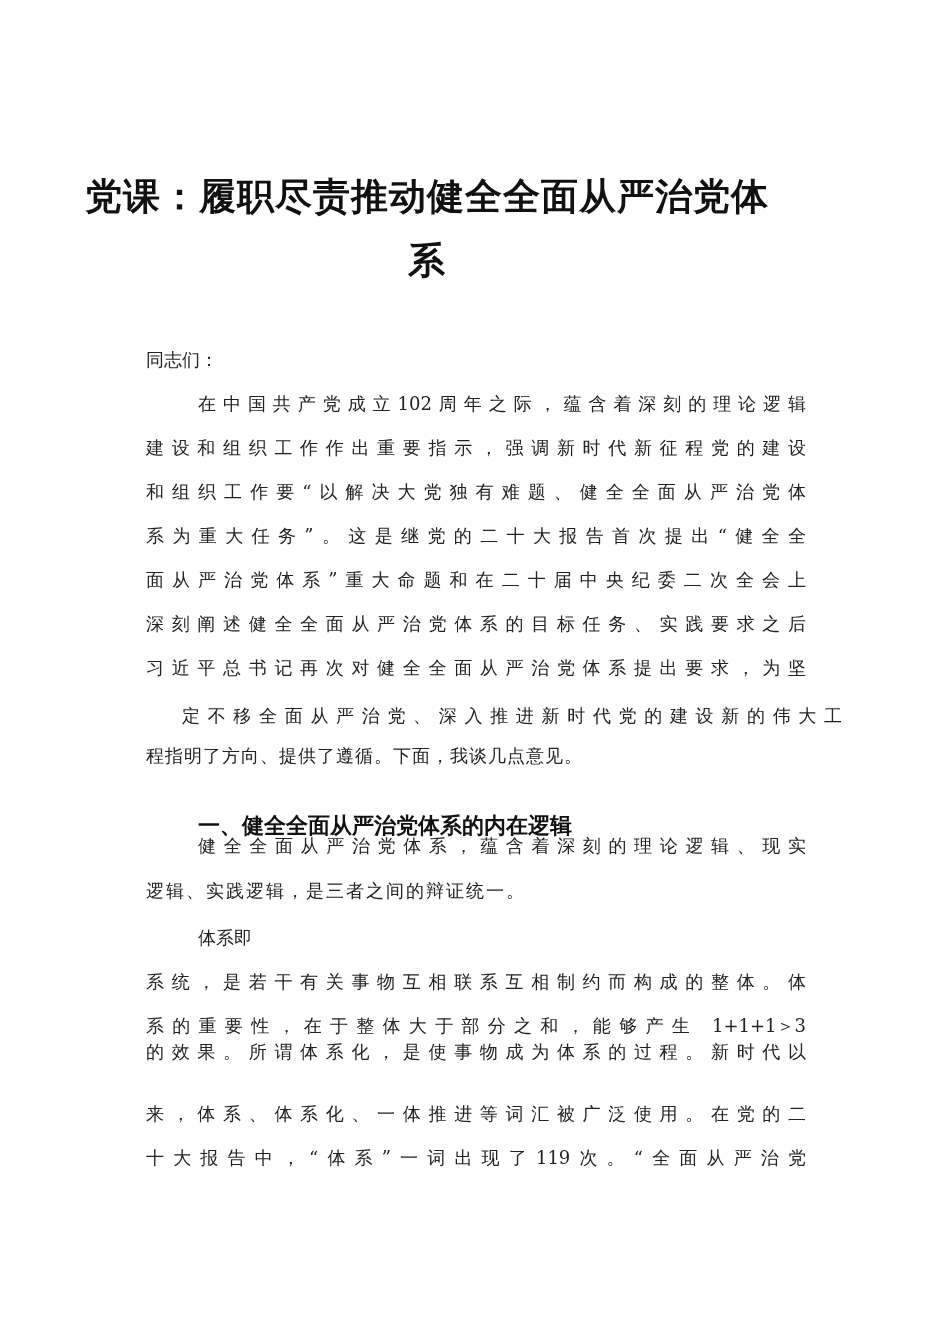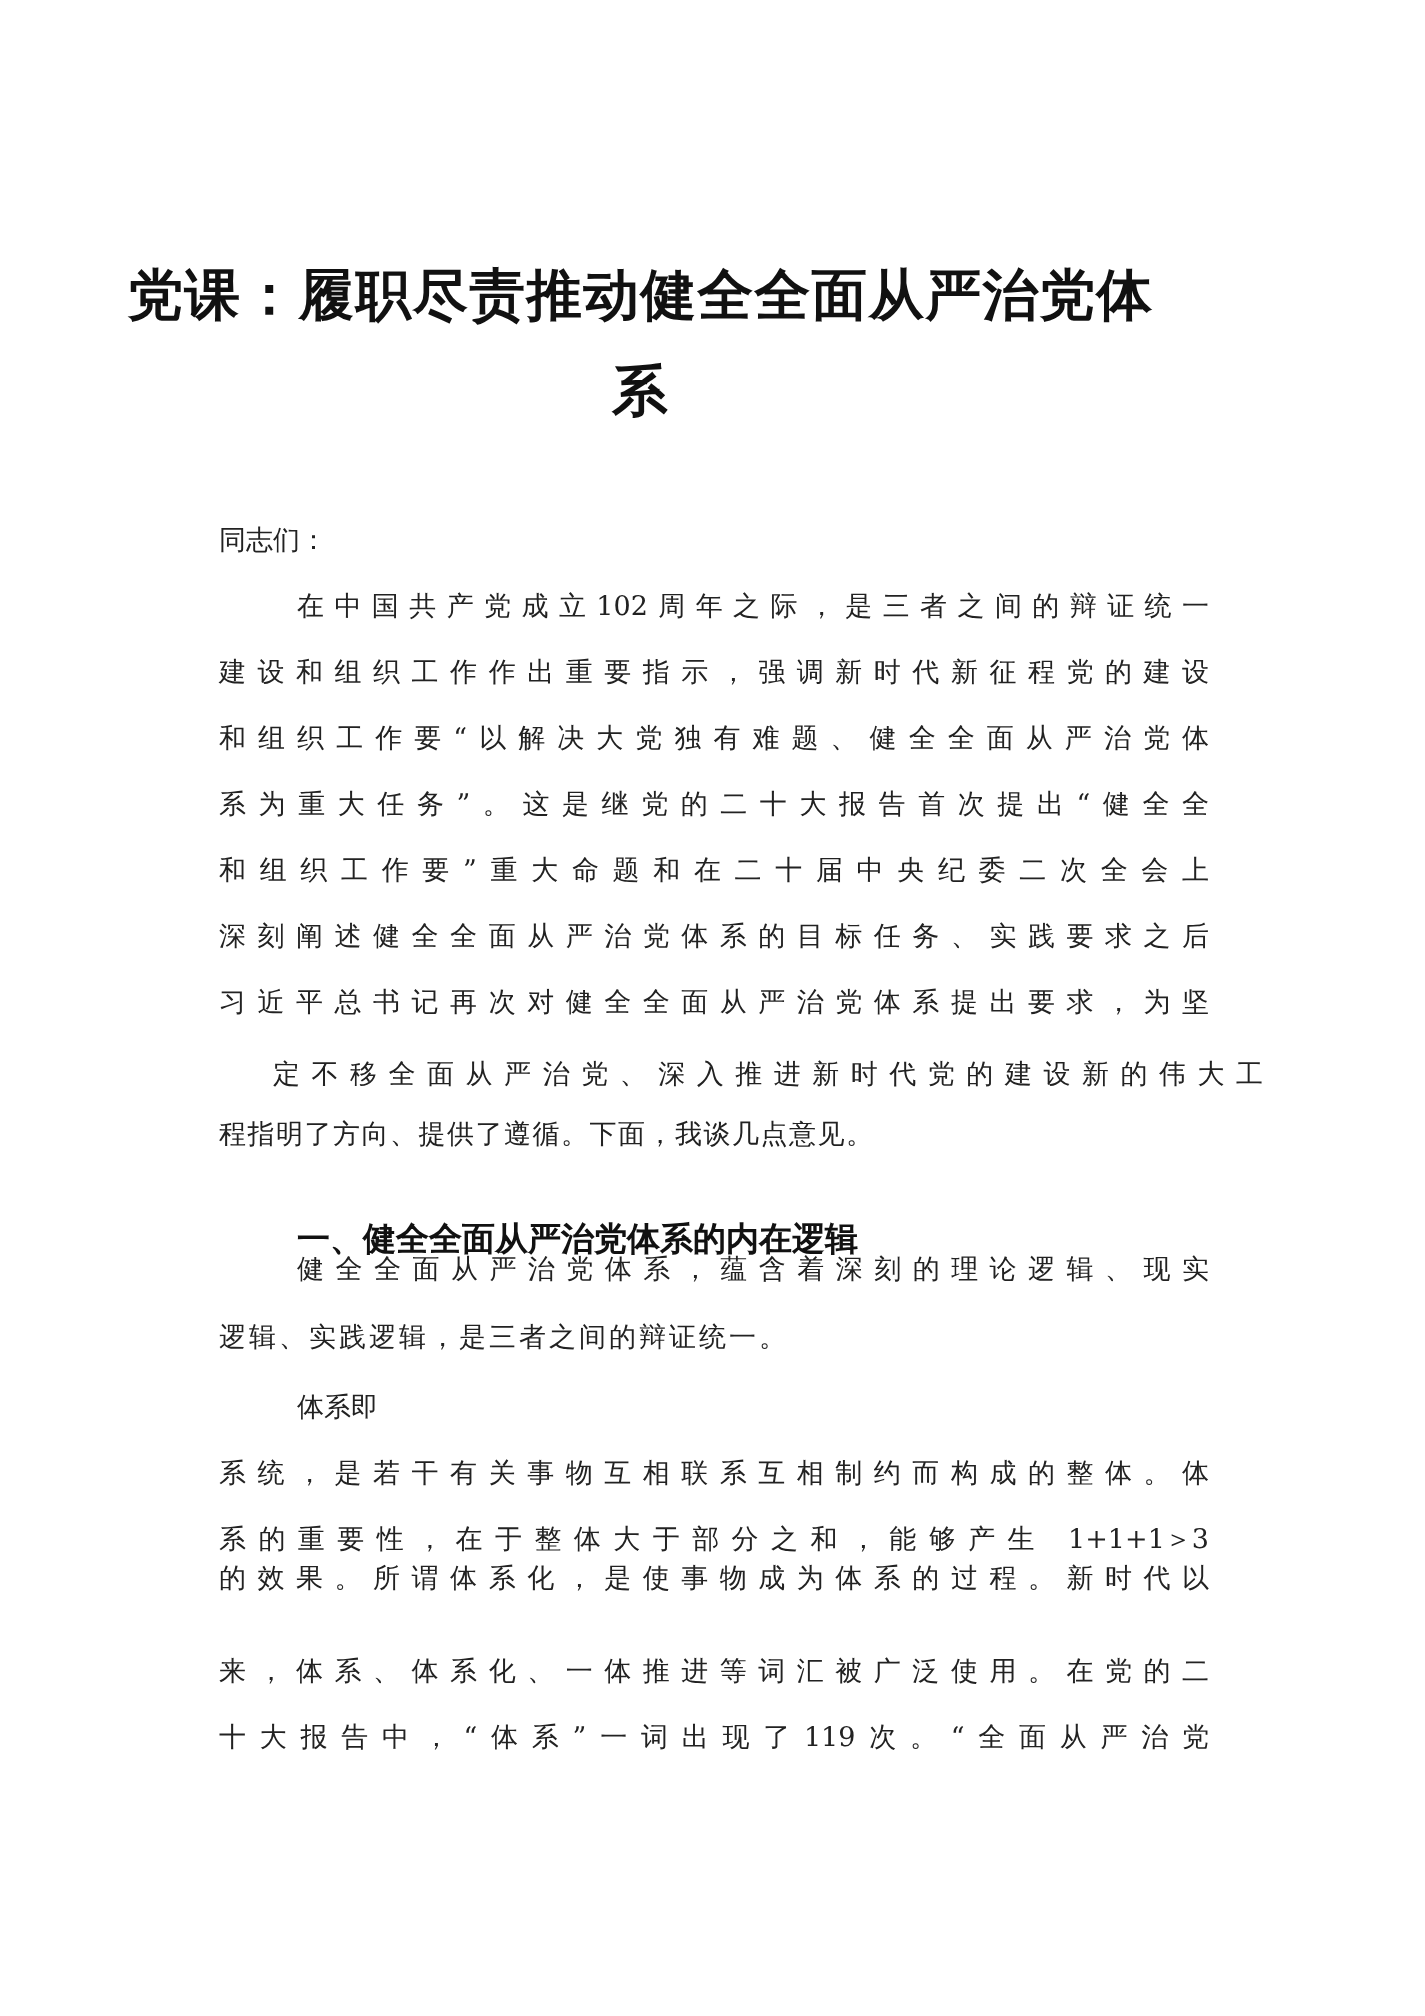--- a/index.html
+++ b/index.html
@@ -19,25 +19,25 @@
 <body>
 
 <div class="page">
 
   <div class="title-line" style="top:172px;">党课：履职尽责推动健全全面从严治党体</div>
   <div class="title-line" style="top:236px;">系</div>
 
   <div class="line" style="top:348px;">同志们：</div>
 
   <div>
-    <div class="line justify" style="top:392px; left:198px; width:608px;">在中国共产党成立102周年之际，是三者之间的辩证统一</div>
+    <div class="line justify" style="top:392px; left:198px; width:608px;">在中国共产党成立102周年之际，蕴含着深刻的理论逻辑</div>
     <div class="line justify" style="top:436px;">建设和组织工作作出重要指示，强调新时代新征程党的建设</div>
     <div class="line justify" style="top:480px;">和组织工作要“以解决大党独有难题、健全全面从严治党体</div>
     <div class="line justify" style="top:524px;">系为重大任务”。这是继党的二十大报告首次提出“健全全</div>
-    <div class="line justify" style="top:568px;">和组织工作要”重大命题和在二十届中央纪委二次全会上</div>
+    <div class="line justify" style="top:568px;">面从严治党体系”重大命题和在二十届中央纪委二次全会上</div>
     <div class="line justify" style="top:612px;">深刻阐述健全全面从严治党体系的目标任务、实践要求之后</div>
     <div class="line justify" style="top:656px;">习近平总书记再次对健全全面从严治党体系提出要求，为坚</div>
     <div class="line justify" style="top:704px;margin-left:36px;">定不移全面从严治党、深入推进新时代党的建设新的伟大工</div>
     <div class="line" style="top:744px; letter-spacing:1px;">程指明了方向、提供了遵循。下面，我谈几点意见。</div>
   </div>
 
   <div class="line heading" style="top:790px; left:198px;">一、健全全面从严治党体系的内在逻辑</div>
 
   <div>
     <div class="line justify" style="top:834px; left:198px; width:608px;">健全全面从严治党体系，蕴含着深刻的理论逻辑、现实</div>

